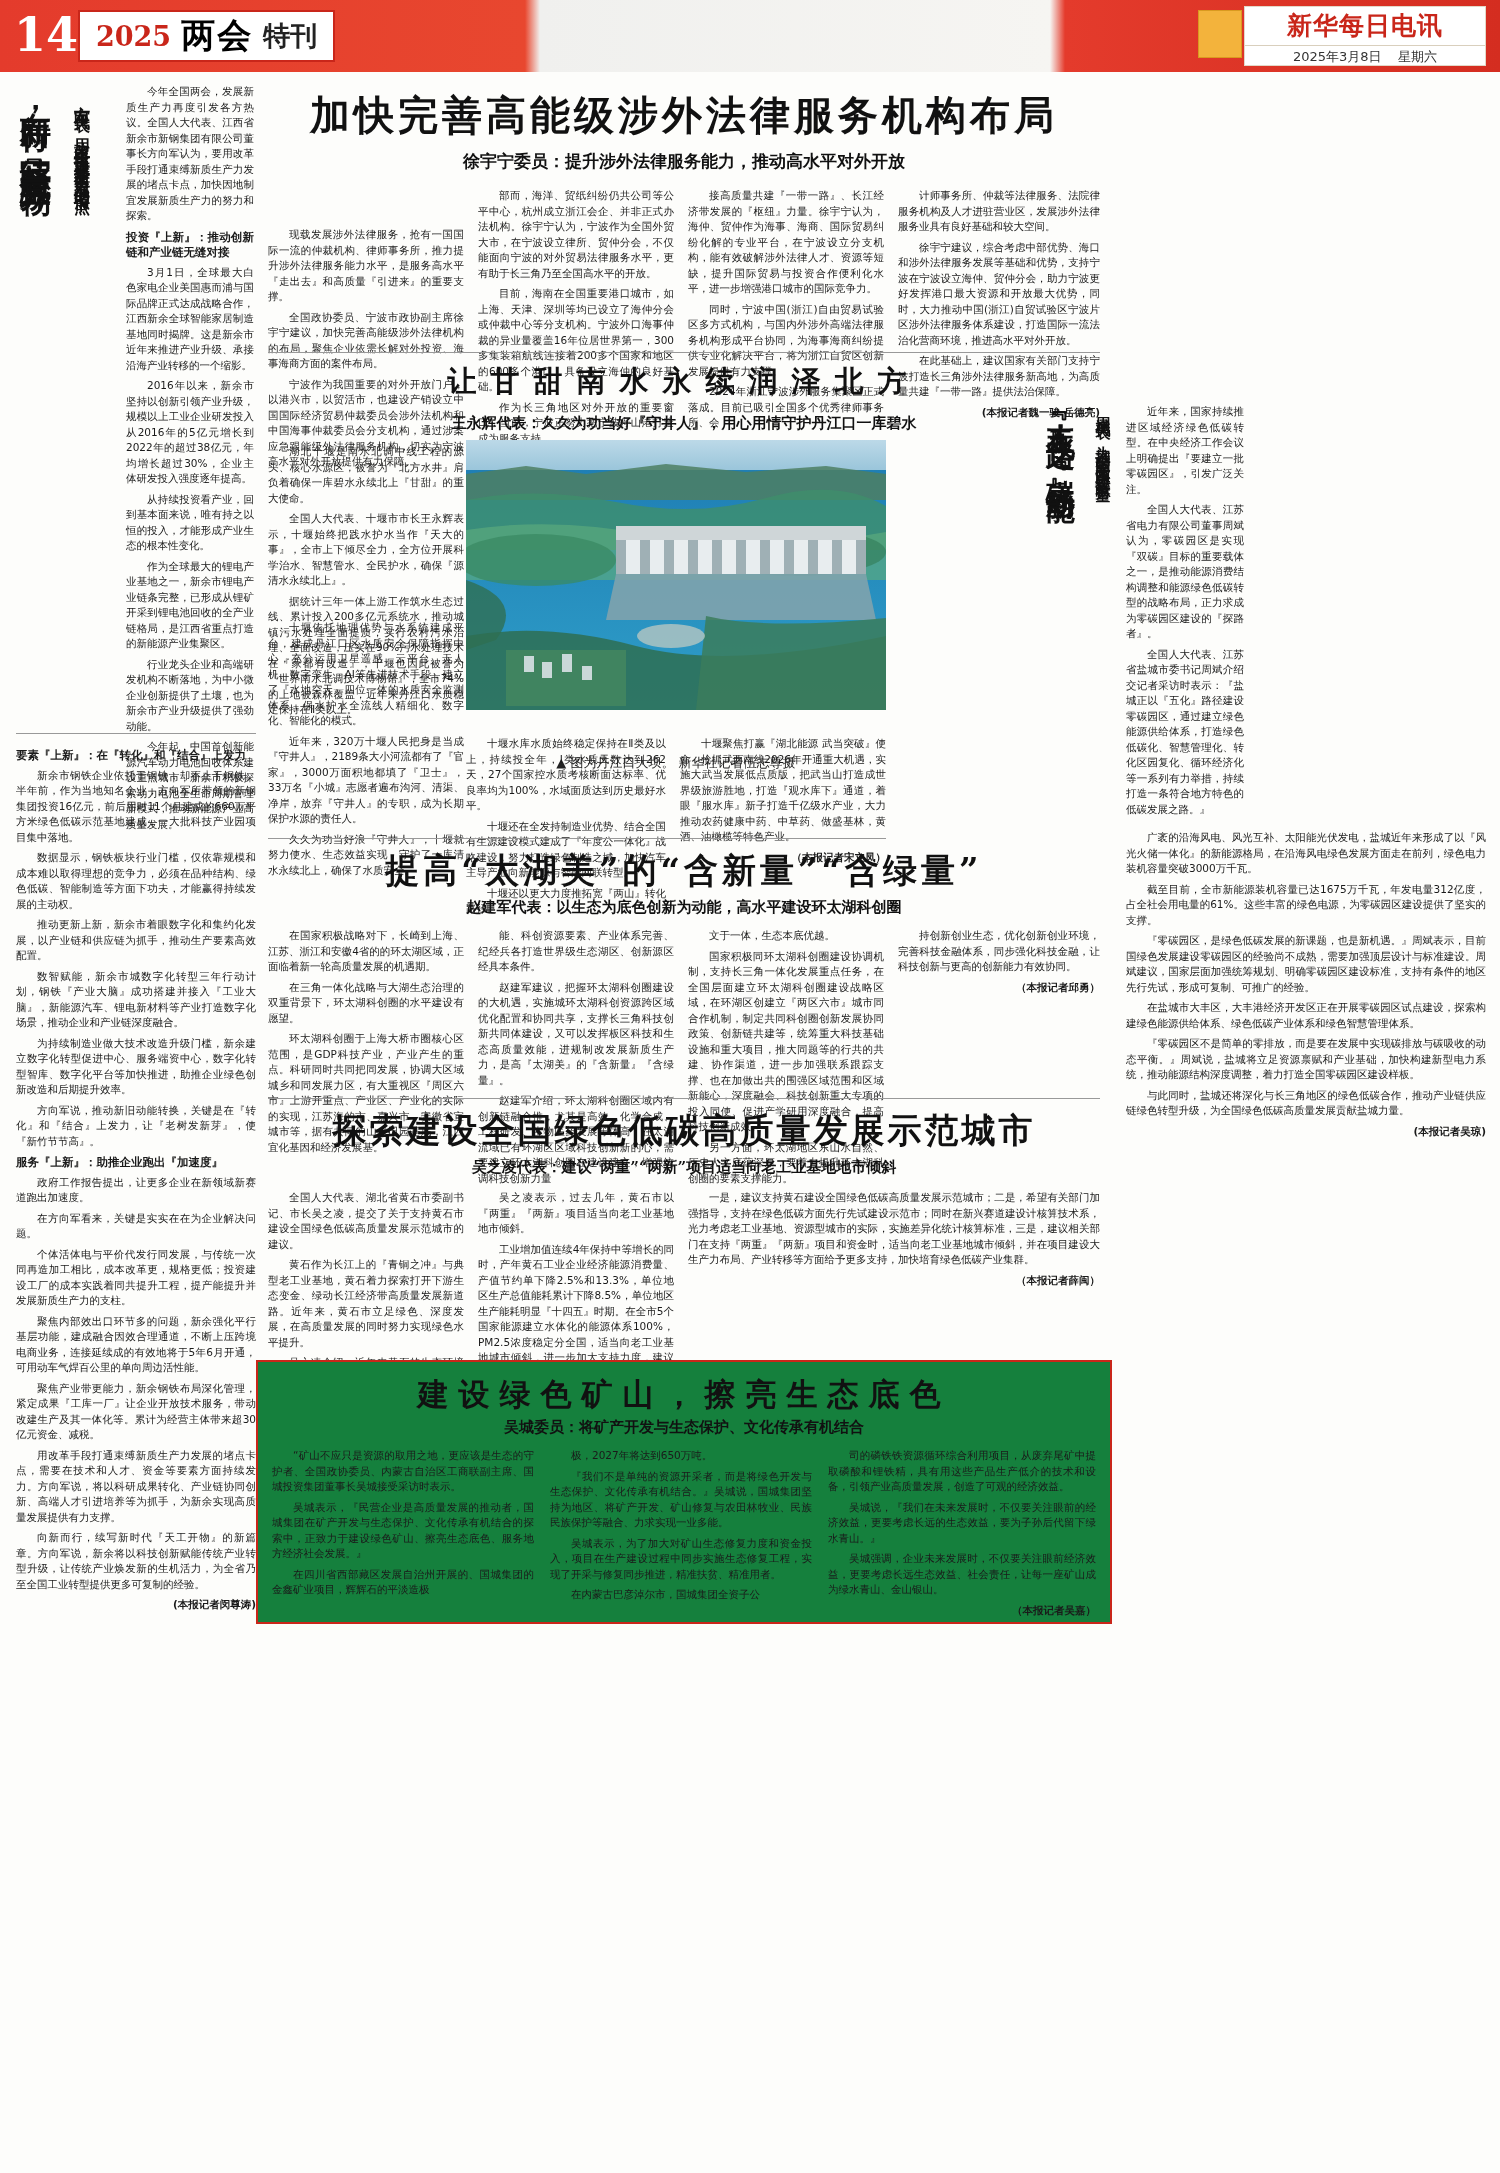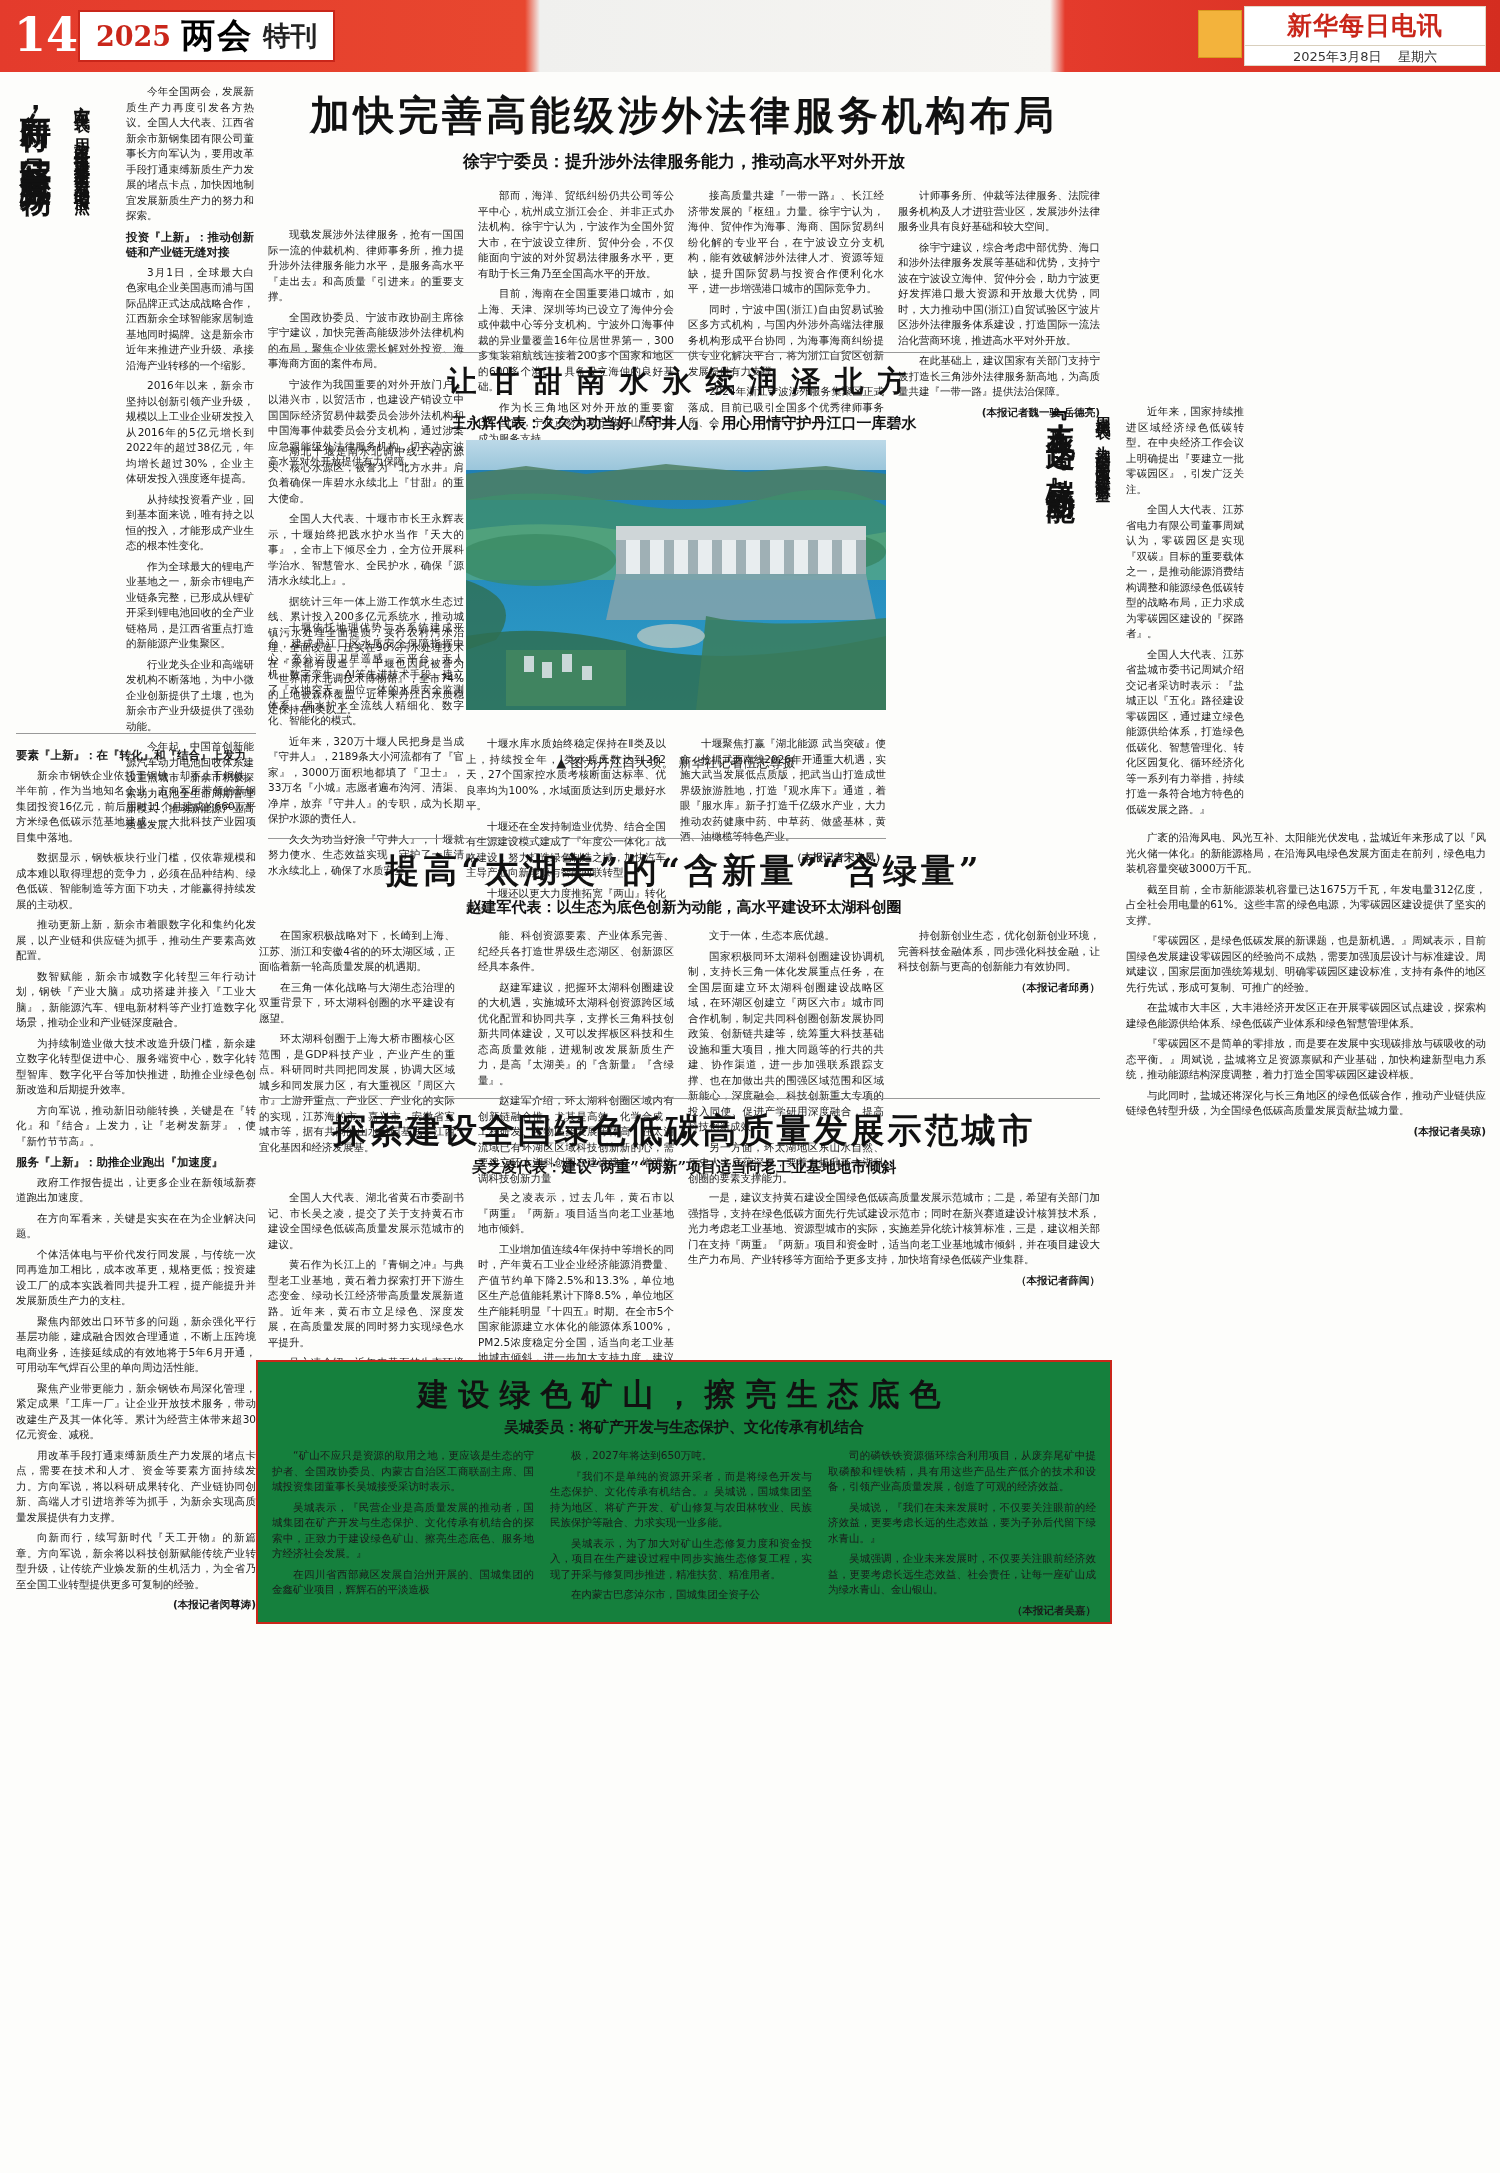--- a/index.html
+++ b/index.html
@@ -228,21 +228,21 @@
 <div class="col" style="left:680px;top:736px;width:206px;height:110px;">
   <p>十堰聚焦打赢『湖北能源 武当突破』使命，抢抓武西南线2026年开通重大机遇，实施大武当发展低点质版，把武当山打造成世界级旅游胜地，打造『观水库下』通道，着眼『服水库』新子打造千亿级水产业，大力推动农药健康中药、中草药、做盛基林，黄酒、油橄榄等特色产业。</p>
   <p class="sig">（本报记者宋立凤）</p>
 </div>
 
 <div class="thin" style="left:268px;top:838px;width:618px;"></div>
 
 <div class="hl" style="position:absolute;left:268px;top:848px;width:832px;text-align:center;font-size:34px;letter-spacing:4px;">提高“太湖美”的“含新量”“含绿量”</div>
 <div style="position:absolute;left:268px;top:898px;width:832px;text-align:center;font-size:15px;font-weight:bold;font-family:'DejaVu Serif','Liberation Serif',serif;">赵建军代表：以生态为底色创新为动能，高水平建设环太湖科创圈</div>
 
-<div class="col" style="left:259px;top:928px;width:196px;height:178px;">
+<div class="col" style="left:268px;top:928px;width:196px;height:178px;">
   <p>在国家积极战略对下，长崎到上海、江苏、浙江和安徽4省的的环太湖区域，正面临着新一轮高质量发展的机遇期。</p>
   <p>在三角一体化战略与大湖生态治理的双重背景下，环太湖科创圈的水平建设有愿望。</p>
   <p>环太湖科创圈于上海大桥市圈核心区范围，是GDP科技产业，产业产生的重点。科研同时共同把同发展，协调大区域城乡和同发展力区，有大重视区『周区六市』上游开重点、产业区、产业化的实际的实现，江苏海的市、嘉兴市，安徽省宣城市等，据有共同的山水田园基底，江西宜化基因和经济发展基。</p>
 </div>
 <div class="col" style="left:478px;top:928px;width:196px;height:178px;">
   <p>能、科创资源要素、产业体系完善、纪经兵各打造世界级生态湖区、创新源区经具本条件。</p>
   <p>赵建军建议，把握环太湖科创圈建设的大机遇，实施城环太湖科创资源跨区域优化配置和协同共享，支撑长三角科技创新共同体建设，又可以发挥板区科技和生态高质量效能，进规制改发展新质生产力，是高『太湖美』的『含新量』『含绿量』。</p>
   <p>赵建军介绍，环太湖科创圈区域内有创新链融合推，尤其是高效、化学合成、工程研发、生物医药发展等体高，在太湖流域已有环湖区区域科技创新新的心，需要建立环太湖科创圈在建设建立，增强统调科技创新力量</p>
 </div>
 <div class="col" style="left:688px;top:928px;width:196px;height:178px;">

